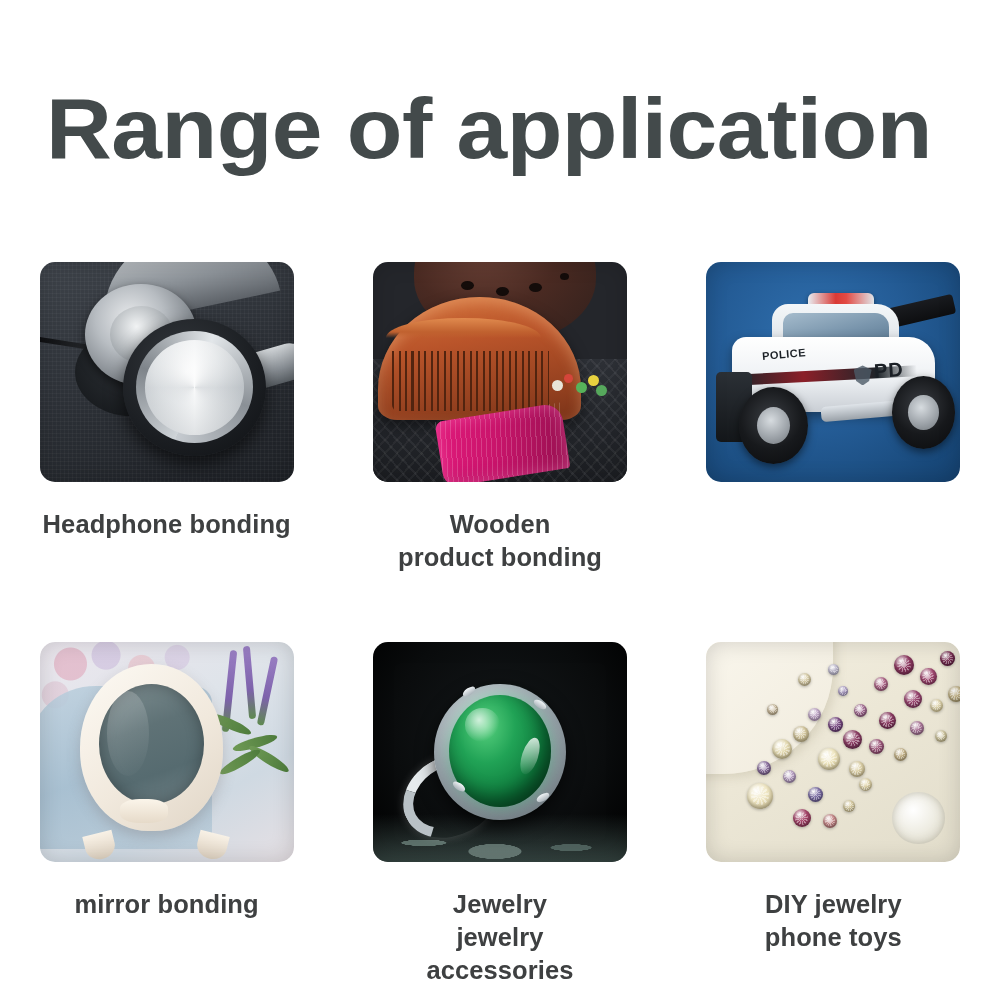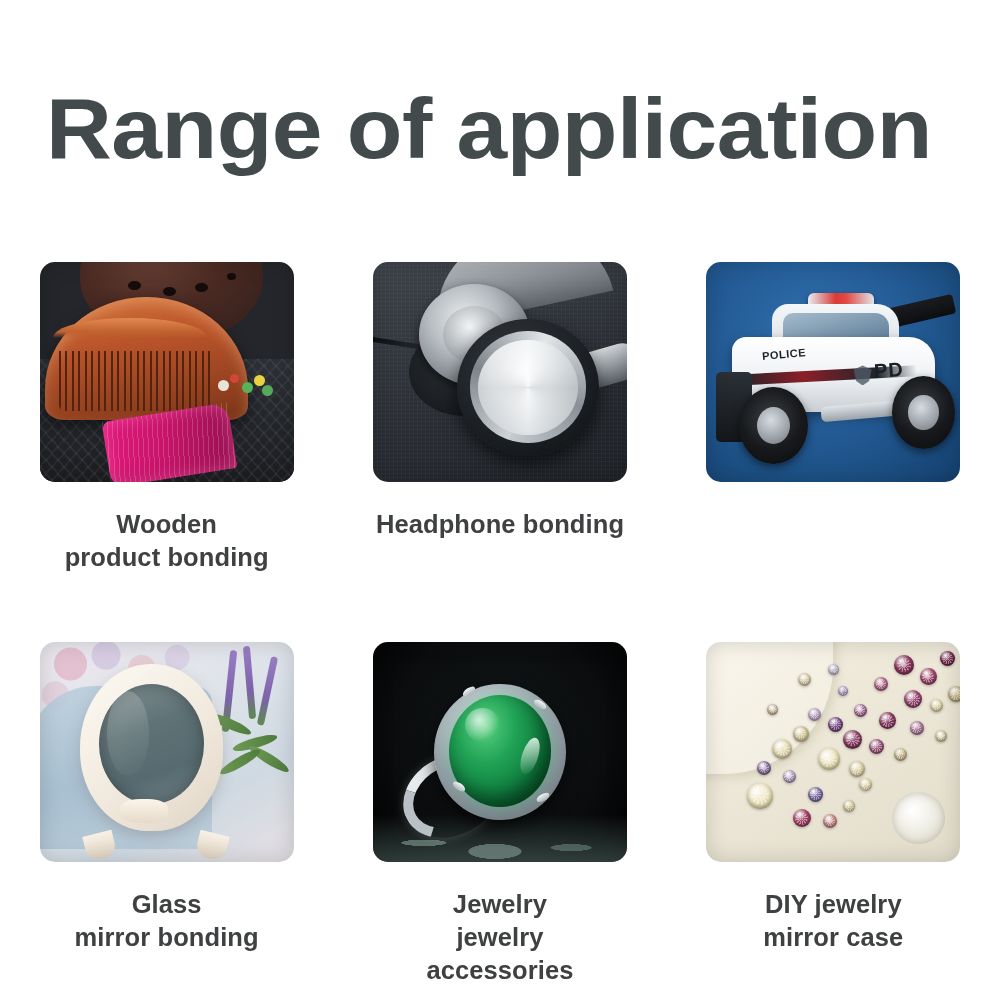--- a/index.html
+++ b/index.html
@@ -427,20 +427,40 @@
   }
 </style>
 </head>
 <body>
 
 <div class="page">
 
   <h1 class="page-title">Range of application</h1>
 
   <div class="grid">
+
+    <div class="cell">
+      <div class="thumb">
+        <div class="scene img-head">
+          <div class="tex"></div>
+          <div class="cable"></div>
+          <div class="band"></div>
+          <div class="pad-back"></div>
+          <div class="cup-back"></div>
+          <div class="arm"></div>
+          <div class="cup-front">
+            <div class="rim"></div>
+            <div class="plate"></div>
+          </div>
+        </div>
+      </div>
+      <div class="caption">
+        <span class="ln">Headphone bonding</span>
+      </div>
+    </div>
 
     <div class="cell">
       <div class="thumb">
         <div class="scene img-comb">
           <div class="pot">
             <span class="hole h1"></span>
               <span class="hole h2"></span>
             <span class="hole h3"></span>
               <span class="hole h4"></span>
           </div>
@@ -460,40 +480,20 @@
         </div>
       </div>
       <div class="caption">
         <span class="ln">Wooden</span>
         <span class="ln">product bonding</span>
       </div>
     </div>
 
     <div class="cell">
       <div class="thumb">
-        <div class="scene img-head">
-          <div class="tex"></div>
-          <div class="cable"></div>
-          <div class="band"></div>
-          <div class="pad-back"></div>
-          <div class="cup-back"></div>
-          <div class="arm"></div>
-          <div class="cup-front">
-            <div class="rim"></div>
-            <div class="plate"></div>
-          </div>
-        </div>
-      </div>
-      <div class="caption">
-        <span class="ln">Headphone bonding</span>
-      </div>
-    </div>
-
-    <div class="cell">
-      <div class="thumb">
         <div class="scene img-truck">
           <div class="spoiler"></div>
           <div class="lightbar"></div>
           <div class="cab"></div>
           <div class="glass"></div>
           <div class="body"></div>
           <div class="stripe"></div>
           <div class="badge"></div>
           <div class="word-police">POLICE</div>
           <div class="word-pd">PD</div>
@@ -521,21 +521,20 @@
           </div>
           <div class="frame">
             <div class="glass"></div>
             <div class="ornament"></div>
           </div>
           <div class="foot-l"></div>
           <div class="foot-r"></div>
         </div>
       </div>
       <div class="caption">
-        <span class="ln">Glass</span>
         <span class="ln">mirror bonding</span>
       </div>
     </div>
 
     <div class="cell">
       <div class="thumb">
         <div class="scene img-ring">
           <div class="moss"></div>
           <div class="shank"></div>
           <div class="halo"></div>
@@ -591,18 +590,18 @@
               <span class="gem" style="left: 24%; top: 28%; width: 11px; height: 11px; --c1: #cfbfa0; --c2: #9a8c70;"></span>
               <span class="gem" style="left: 36%; top: 14%; width: 13px; height: 13px; --c1: #ded3ad; --c2: #a59875;"></span>
               <span class="gem" style="left: 48%; top: 10%; width: 11px; height: 11px; --c1: #c9c4d8; --c2: #8e8aa0;"></span>
               <span class="gem" style="left: 52%; top: 20%; width: 10px; height: 10px; --c1: #b9aad0; --c2: #7c719a;"></span>
               <span class="gem" style="left: 60%; top: 62%; width: 13px; height: 13px; --c1: #e8dcb2; --c2: #ac9f76;"></span>
             </div>
         </div>
       </div>
       <div class="caption">
         <span class="ln">DIY jewelry</span>
-        <span class="ln">mirror case</span>
+        <span class="ln">phone toys</span>
       </div>
     </div>
 
   </div>
 </div>
 
 </body></html>

